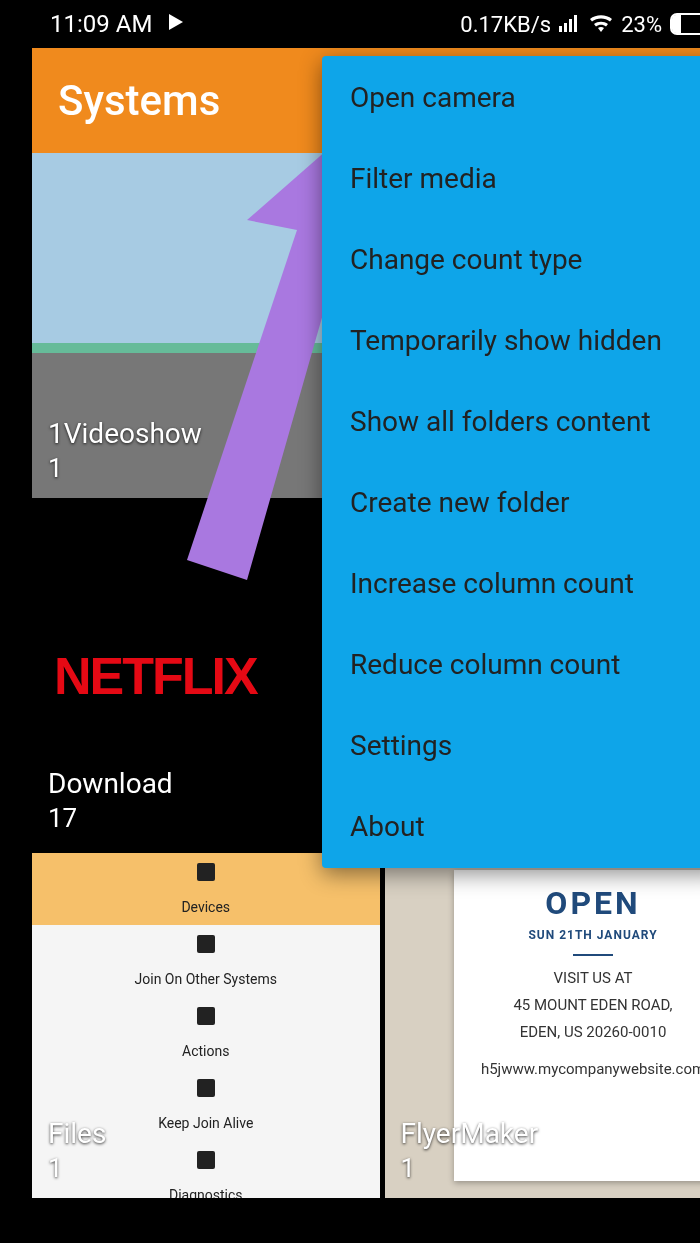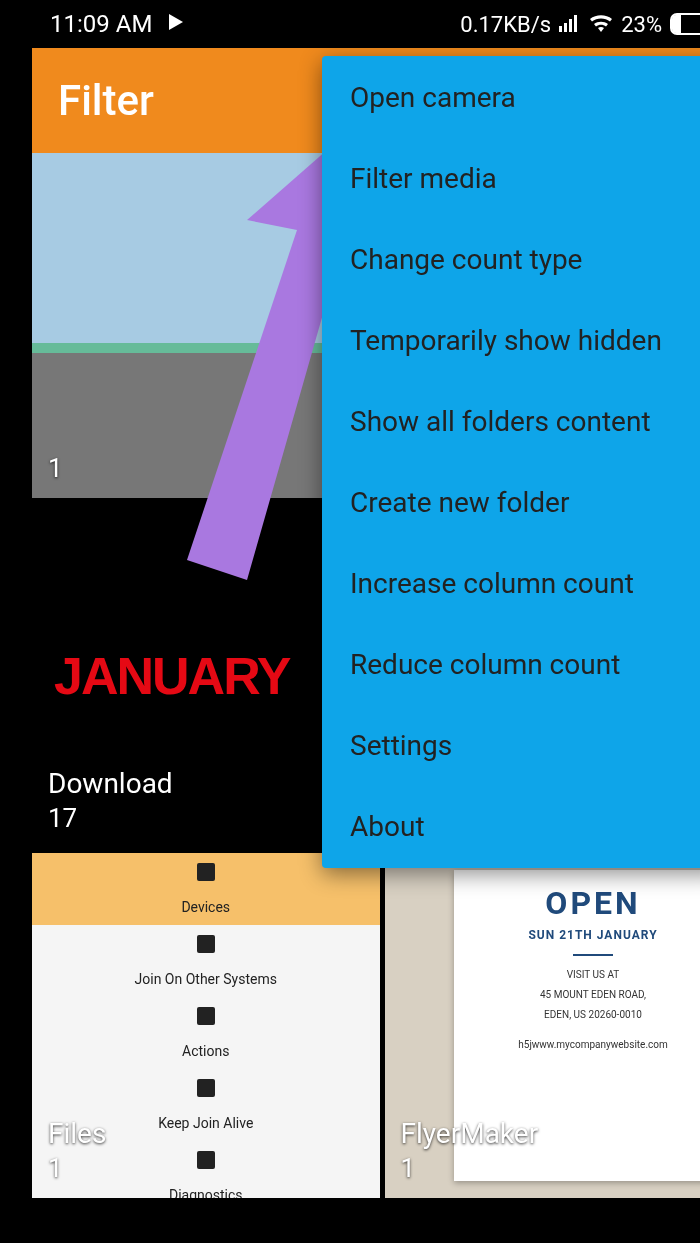--- a/index.html
+++ b/index.html
@@ -33,21 +33,21 @@
   .t5 { background: #f5f5f5; }
   .t5-list { list-style:none; padding: 0; }
   .t5-list li { display:flex; align-items:center; gap: 18px; padding: 10px 14px; font-size: 14px; color:#222;flex-direction:column; }
   .t5-list li.hl { background:#f6c06a; }
   .t5-ico { width:18px; height:18px; background:#222; display:inline-block; border-radius:2px; flex-shrink:0; }
   .t6 { background: #d8d0c2; display:flex; align-items:center; justify-content:flex-end; }
   .flyer { background:#fff; width: 80%; height: 90%; box-shadow: 0 2px 6px rgba(0,0,0,.3); padding: 14px; text-align:center; display:flex; flex-direction:column; align-items:center; justify-content:flex-start; gap:6px; }
   .flyer-open { color:#204a7b; font-size:32px; font-weight:700; letter-spacing:3px; }
   .flyer-date { color:#204a7b; font-size:12px; font-weight:700; letter-spacing:1px; }
   .flyer-line { width:40px; height:2px; background:#204a7b; margin:6px 0; }
-  .flyer-small { color:#333; font-size:10px; line-height:1.4; }
+  .flyer-small { color:#333; font-size:15px; line-height:1.4; }
 
   
   .arrow { position: absolute; left: 115px; top: 150px; width: 260px; height: 430px; z-index: 30; pointer-events:none; }
 
   
   .menu { position: absolute; top: 56px; right: 10px; width: 400px; background: #0ea5e9; border-radius: 4px; box-shadow: 0 6px 22px rgba(0,0,0,.45); z-index: 40; padding: 1px 0; }
   .menu-item { padding: 24px 28px; font-size: 28px; color: #222; white-space: nowrap; }
 </style>
 </head>
 <body>
@@ -79,32 +79,33 @@
           </svg>
       </span>
       <span>23%</span>
       <span class="battery">
           <span class="battery-fill"></span>
         </span>
     </div>
   </div>
 
   <div class="app-bar">
-    <span class="app-title">Filter</span>
+    <span class="app-title">Systems</span>
   </div>
 
   <div class="grid">
     <div class="tile t1">
       <div class="tile-label">
+        <span>1Videoshow</span>
         <span class="tile-count">1</span>
       </div>
     </div>
     <div class="tile t2"></div>
     <div class="tile t3">
-      <span class="netflix">JANUARY</span>
+      <span class="netflix">NETFLIX</span>
       <div class="tile-label">
         <span>Download</span>
         <span class="tile-count">17</span>
       </div>
     </div>
     <div class="tile" style="background:#3a3a3a"></div>
     <div class="tile t5">
       <ul class="t5-list">
         <li class="hl">
             <span class="t5-ico"></span>

